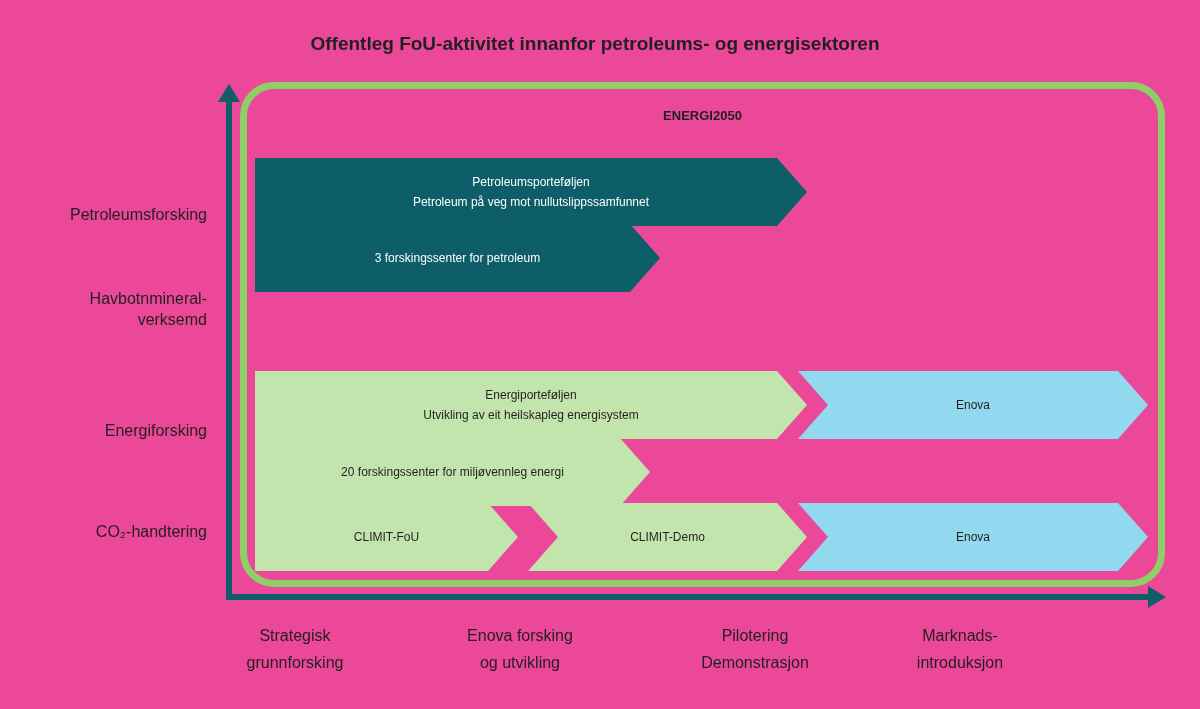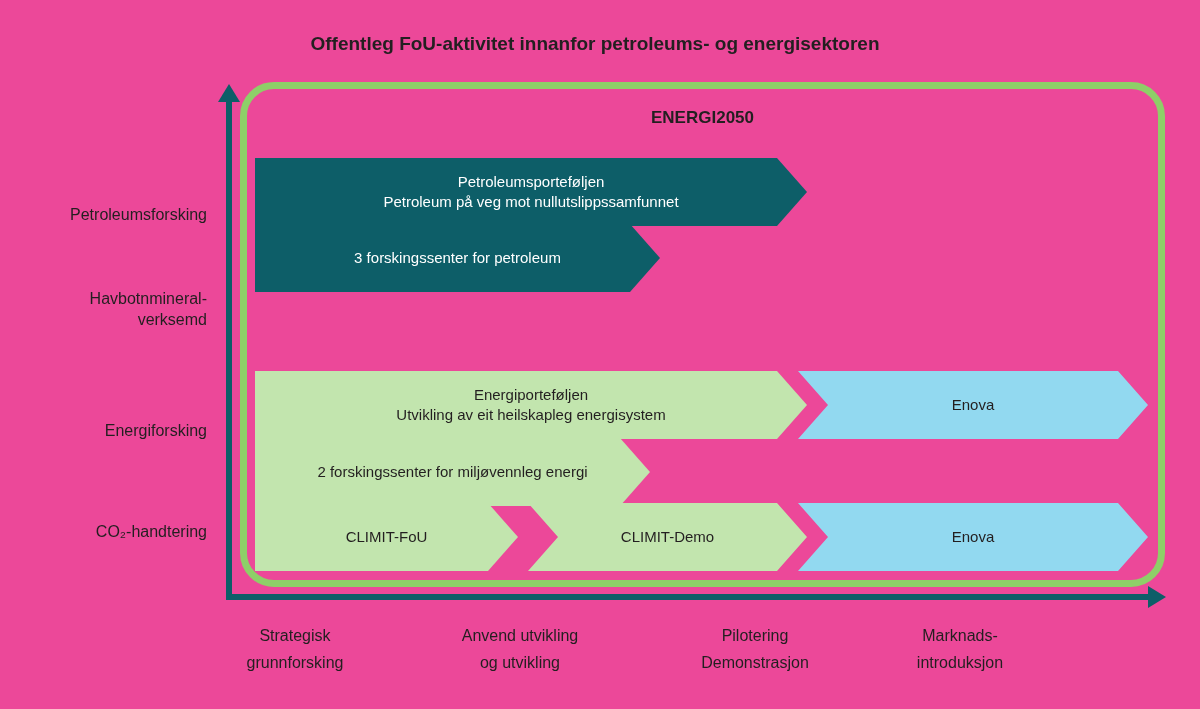--- a/index.html
+++ b/index.html
@@ -37,27 +37,27 @@
     border-top:11px solid transparent;border-bottom:11px solid transparent;
     border-left:18px solid var(--dark-teal);
   }
   
   .frame{
     position:absolute;left:240px;top:82px;width:925px;height:505px;
     box-sizing:border-box;border:7px solid var(--frame-green);border-radius:34px;
   }
   .frame-label{
     position:absolute;left:243px;top:108px;width:919px;
-    text-align:center;font-size:17px;font-weight:bold;color:var(--text-dark);
+    text-align:center;font-size:13px;font-weight:bold;color:var(--text-dark);
   }
   
   .arrow{
     position:absolute;height:68px;
     display:flex;flex-direction:column;align-items:center;justify-content:center;
-    font-size:15px;line-height:20px;text-align:center;
+    font-size:12px;line-height:20px;text-align:center;
   }
   .arrow.tip{clip-path:polygon(0 0, calc(100% - 30px) 0, 100% 50%, calc(100% - 30px) 100%, 0 100%);}
   .arrow.tip.notch{clip-path:polygon(0 0, calc(100% - 30px) 0, 100% 50%, calc(100% - 30px) 100%, 0 100%, 30px 50%);}
   .teal{background:var(--dark-teal);color:var(--text-light);}
   .green{background:var(--light-green);color:var(--text-dark);}
   .blue{background:var(--light-blue);color:var(--text-dark);}
   .arrow .l{display:block;}
   
   .y-label{
     position:absolute;right:993px;width:220px;text-align:right;
@@ -95,21 +95,21 @@
 
   <div class="arrow tip green" style="left:255px;top:371px;width:552px;">
     <span class="l">Energiporteføljen</span>
     <span class="l">Utvikling av eit heilskapleg energisystem</span>
   </div>
   <div class="arrow tip notch blue" style="left:798px;top:371px;width:350px;">
     <span class="l">Enova</span>
   </div>
 
   <div class="arrow tip green" style="left:255px;top:438px;width:395px;">
-    <span class="l">2 forskingssenter for miljøvennleg energi</span>
+    <span class="l">20 forskingssenter for miljøvennleg energi</span>
   </div>
 
   <div class="arrow tip green" style="left:255px;top:503px;width:263px;">
     <span class="l">CLIMIT-FoU</span>
   </div>
   <div class="arrow tip notch green" style="left:528px;top:503px;width:279px;">
     <span class="l">CLIMIT-Demo</span>
   </div>
   <div class="arrow tip notch blue" style="left:798px;top:503px;width:350px;">
     <span class="l">Enova</span>
@@ -127,21 +127,21 @@
   </div>
   <div class="y-label" style="top:521px;">
     <span class="l" style="display:block;">CO₂-handtering</span>
   </div>
 
   <div class="x-label" style="left:185px;">
     <span class="l" style="display:block;">Strategisk</span>
     <span class="l" style="display:block;">grunnforsking</span>
   </div>
   <div class="x-label" style="left:410px;">
-    <span class="l" style="display:block;">Anvend utvikling</span>
+    <span class="l" style="display:block;">Enova forsking</span>
     <span class="l" style="display:block;">og utvikling</span>
   </div>
   <div class="x-label" style="left:850px;">
     <span class="l" style="display:block;">Marknads-</span>
     <span class="l" style="display:block;">introduksjon</span>
   </div>
   <div class="x-label" style="left:645px;">
     <span class="l" style="display:block;">Pilotering</span>
     <span class="l" style="display:block;">Demonstrasjon</span>
   </div>

